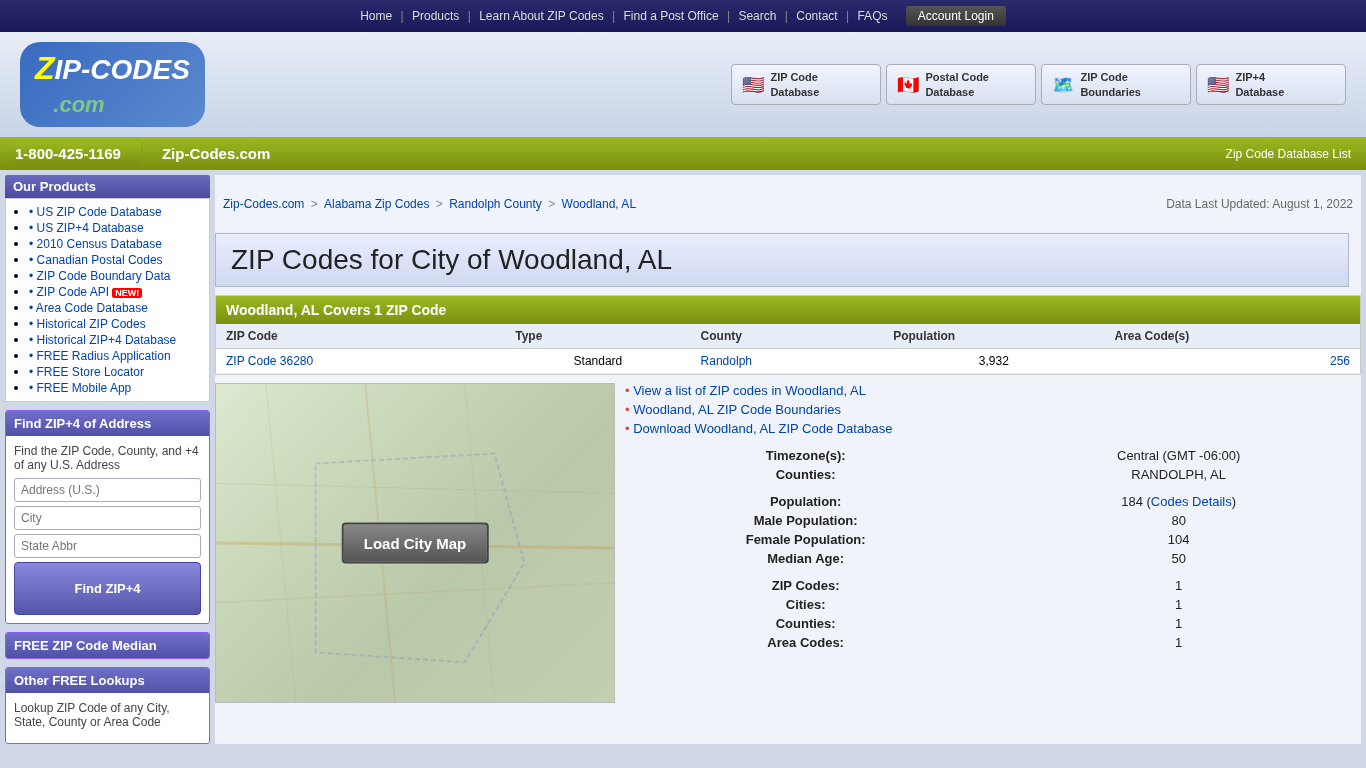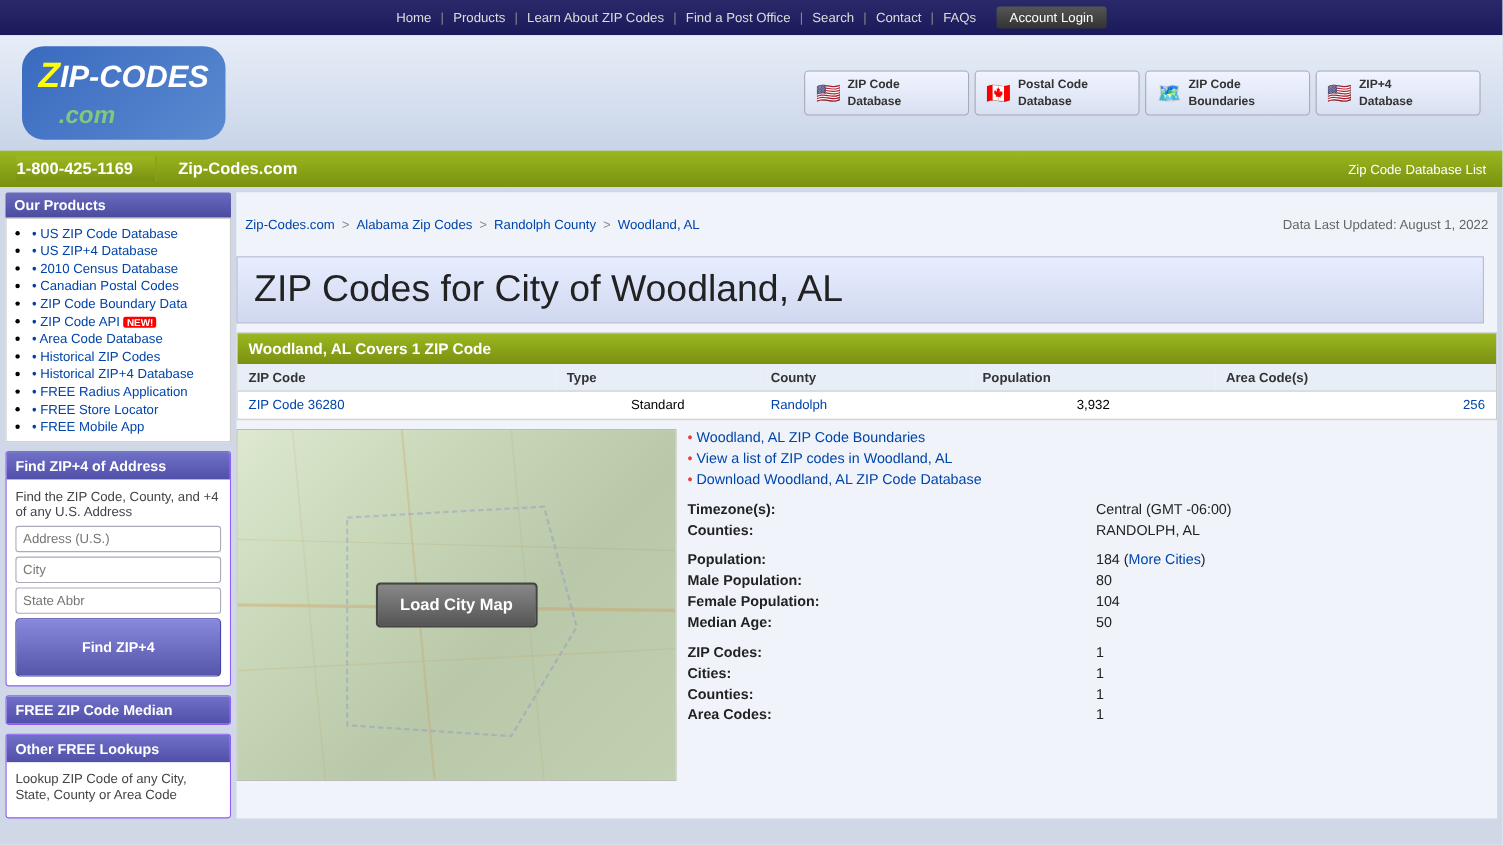--- a/index.html
+++ b/index.html
@@ -192,21 +192,21 @@
     }
     #breadcrumb a { color: #0044aa; text-decoration: none; }
     #breadcrumb .sep { color: #888; margin: 0 3px; }
     #data-updated { color: #666; font-size: 12px; }
 
     #page-title {
       background: linear-gradient(180deg, #e8eeff 0%, #d0d8f0 100%);
       border: 1px solid #b0b8d0;
       padding: 10px 15px;
       margin: 0 12px 8px 0;
-      font-size: 34px;
+      font-size: 28px;
       color: #222;
       font-weight: normal;
     }
 
     
     .table-section {
       background: white;
       border: 1px solid #ccc;
       margin-bottom: 8px;
     }
@@ -287,20 +287,21 @@
       margin-bottom: 4px;
       font-size: 13px;
     }
     .info-links a::before { content: "• "; color: #e84040; }
 
     .info-grid {
       display: grid;
       grid-template-columns: auto auto;
       gap: 4px 10px;
       font-size: 13px;
+      text-align: center;
     }
     .info-grid .label { font-weight: bold; color: #222; white-space: nowrap; }
     .info-grid .value { color: #222; }
     .info-grid a { color: #0044aa; text-decoration: none; }
     .info-grid .spacer { grid-column: span 2; height: 4px; }
 
     
     #map-svg {
       position: absolute;
       top: 0; left: 0;
@@ -483,32 +484,32 @@
             <line x1="0" y1="100" x2="400" y2="110" stroke="#b89858" stroke-width="1" opacity="0.3"></line>
 
             <path d="M 100 80 L 280 70 L 310 180 L 250 280 L 100 270 Z" fill="none" stroke="#8888cc" stroke-width="2" stroke-dasharray="5,3" opacity="0.6"></path>
           </svg>
         </div>
         <button id="load-map-btn">Load City Map</button>
       </div>
 
       <div id="info-panel">
         <div class="info-links" id="info-links-container">
-        <a href="#">Woodland, AL ZIP Code Boundaries</a>
-            <a href="#">View a list of ZIP codes in Woodland, AL</a>
+        <a href="#">View a list of ZIP codes in Woodland, AL</a>
+            <a href="#">Woodland, AL ZIP Code Boundaries</a>
             <a href="#">Download Woodland, AL ZIP Code Database</a>
           </div>
         <div class="info-grid" id="info-grid-container">
         <div class="label">Timezone(s):</div>
             <div class="value">Central (GMT -06:00)</div>
             <div class="label">Counties:</div>
             <div class="value">RANDOLPH, AL</div>
             <div class="spacer"></div>
             <div class="label">Population:</div>
-            <div class="value">184 (<a href="#">More Cities</a>)</div>
+            <div class="value">184 (<a href="#">Codes Details</a>)</div>
             <div class="label">Male Population:</div>
             <div class="value">80</div>
             <div class="label">Female Population:</div>
             <div class="value">104</div>
             <div class="label">Median Age:</div>
             <div class="value">50</div>
             <div class="spacer"></div>
             <div class="label">ZIP Codes:</div>
             <div class="value">1</div>
             <div class="label">Cities:</div>

